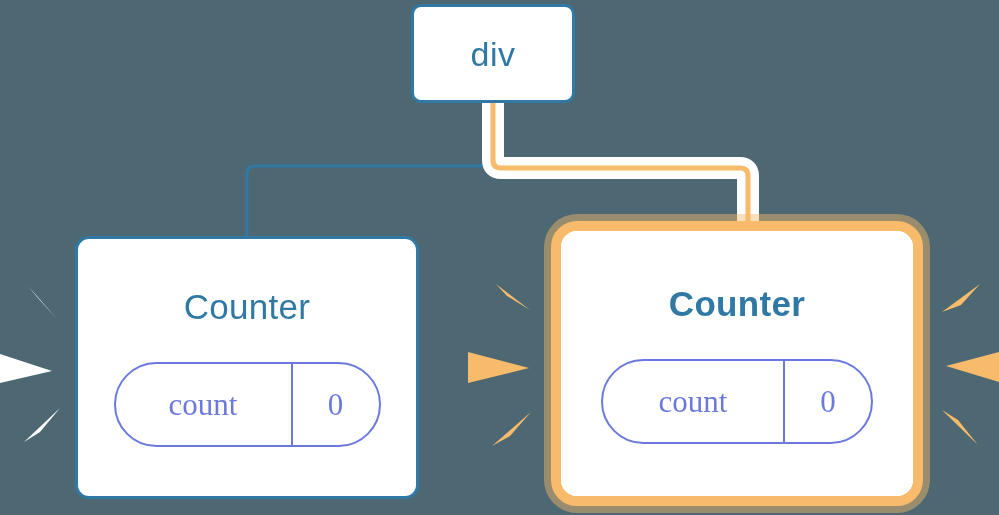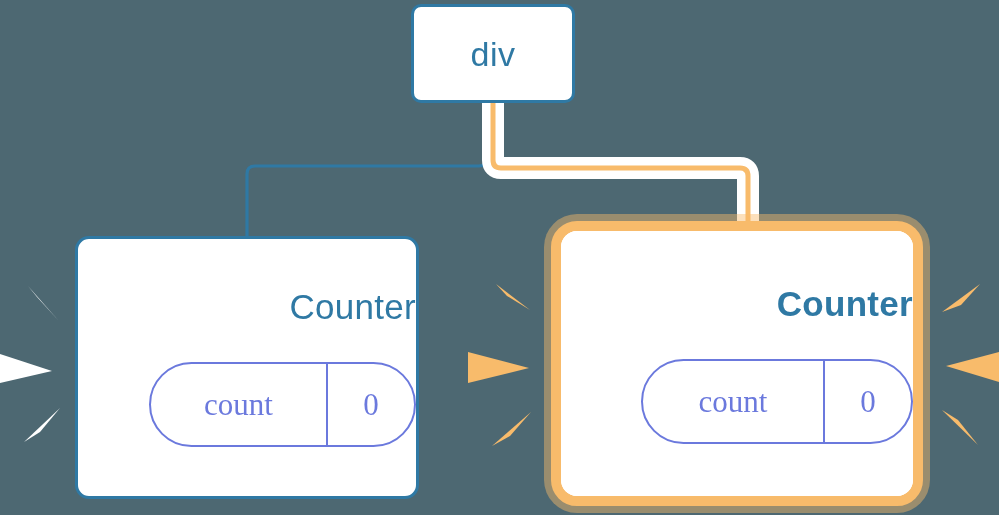--- a/index.html
+++ b/index.html
@@ -78,21 +78,21 @@
     background: #fff;
     border-radius: 16px;
   }
 
   .counter-body {
     position: relative;
     width: 100%;
     height: 100%;
     display: flex;
     flex-direction: column;
-    align-items: flex-end;
+    align-items: center;
   }
   .node-counter-left .counter-body  { padding-top: 50px; }
   .node-counter-right .counter-body { padding-top: 55px; }
 
   .counter-title {
     font-size: 35px;
     color: #2f79a4;
     line-height: 1;
     letter-spacing: 0.3px;
   }

